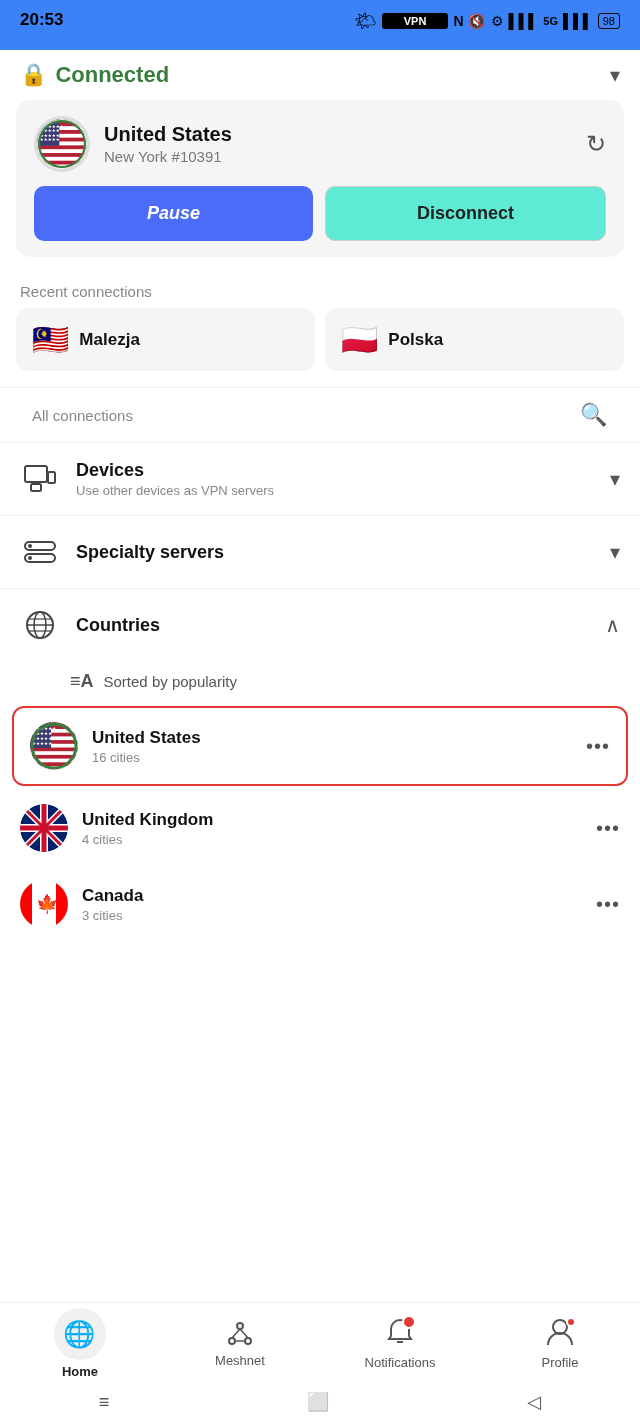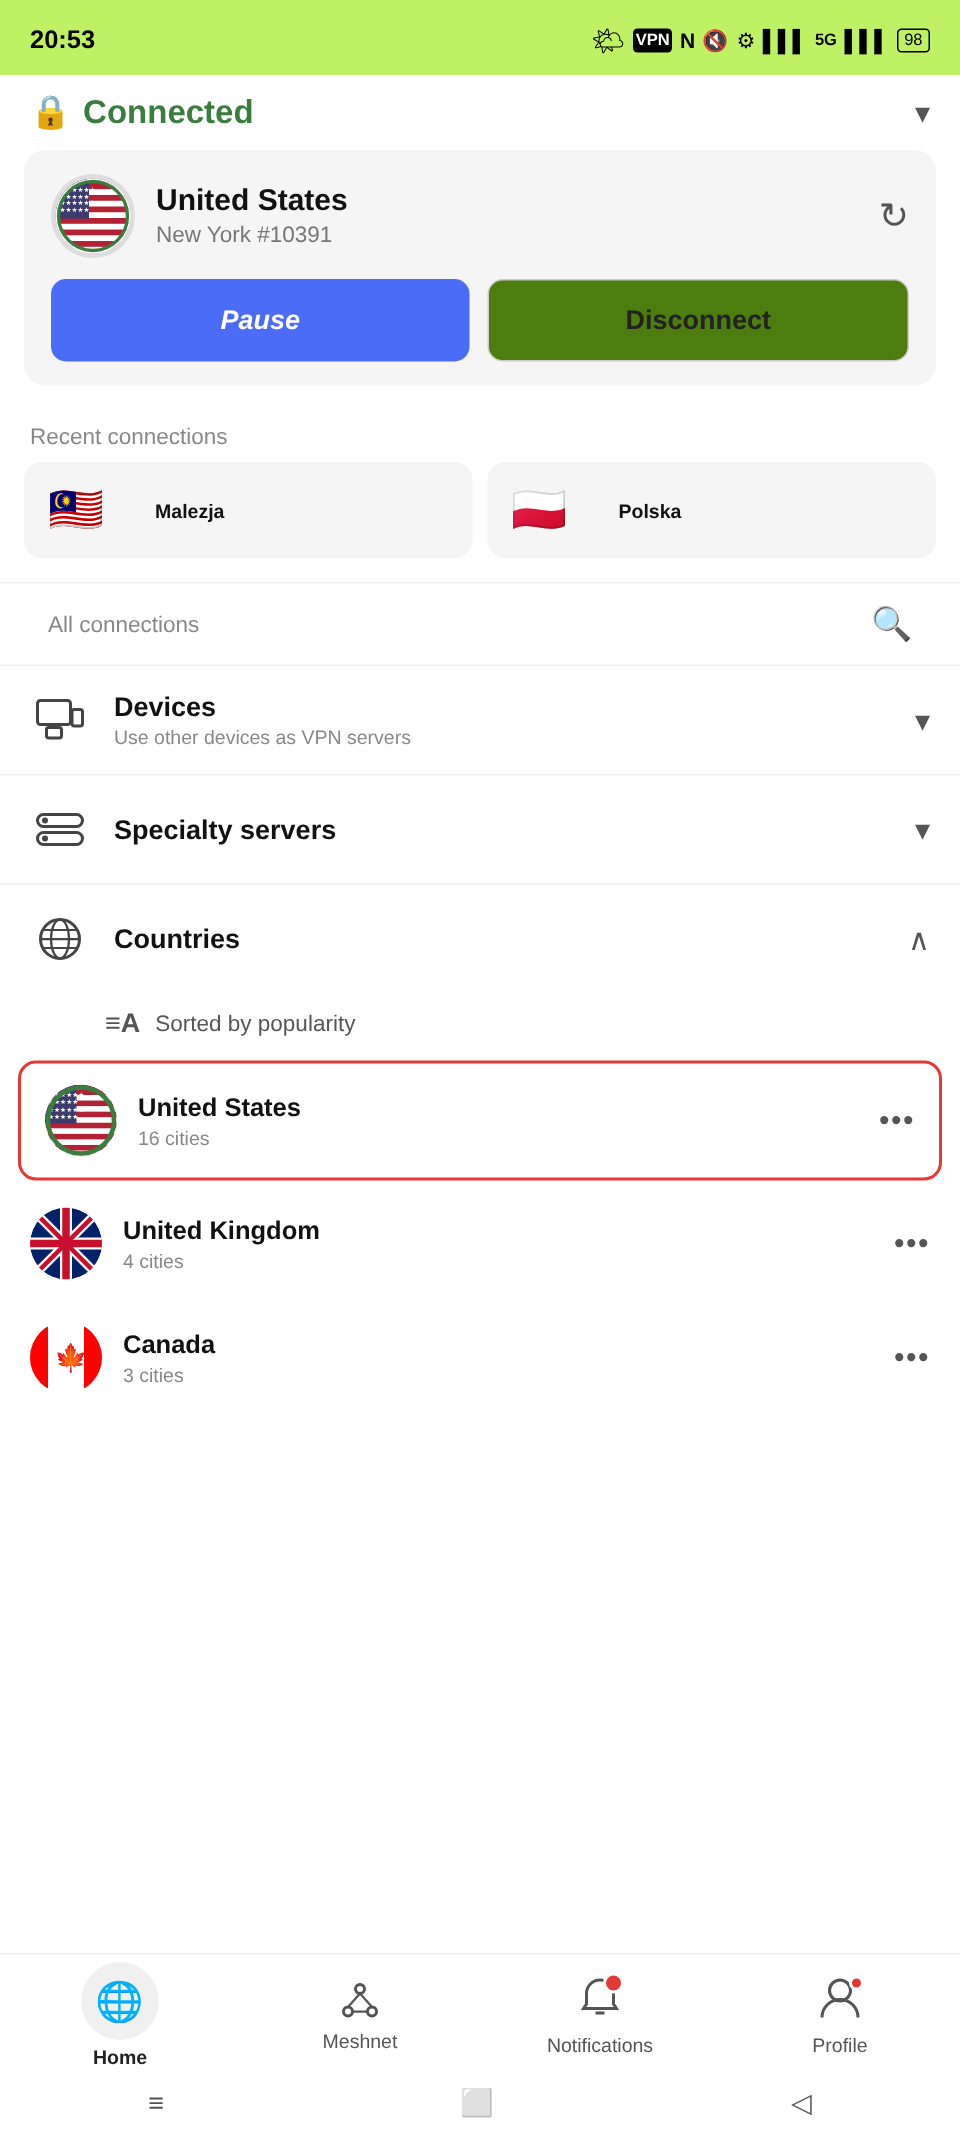--- a/index.html
+++ b/index.html
@@ -10,42 +10,42 @@
       background: #fff;
       font-family: -apple-system, BlinkMacSystemFont, 'Segoe UI', sans-serif;
       position: relative;
       overflow-x: hidden;
     }
 
     
     .status-bar {
       display: flex;
       justify-content: space-between;
-      align-items: center;
+      align-items: flex-start;
       padding: 10px 20px 6px 20px;
-      background: #bef264;
+      background: #3b82f6;
       height: 50px;
     }
     .status-time {
       font-size: 17px;
       font-weight: 600;
       color: #000;
     }
     .status-icons {
       display: flex;
       align-items: center;
       gap: 5px;
       font-size: 13px;
     }
     .vpn-badge {
       background: #000;
       color: #fff;
       font-size: 11px;
       font-weight: 700;
-      padding: 2px 2px;
+      padding: 2px 22px;
       border-radius: 3px;
     }
 
     
     .connected-header {
       display: flex;
       justify-content: space-between;
       align-items: center;
       padding: 12px 20px 12px 20px;
       background: #fff;
@@ -122,21 +122,21 @@
       border: none;
       border-radius: 10px;
       padding: 16px;
       font-size: 18px;
       font-weight: 600;
       cursor: pointer;
       font-style: italic;
     }
     .btn-disconnect {
       flex: 1;
-      background: #4d7c0f;
+      background: #5eead4;
       color: #222;
       border: 1.5px solid #ccc;
       border-radius: 10px;
       padding: 16px;
       font-size: 18px;
       font-weight: 600;
       cursor: pointer;
     }
 
     
@@ -160,24 +160,23 @@
       display: flex;
       align-items: center;
       gap: 10px;
       padding: 14px 16px;
       cursor: pointer;
     }
     .recent-flag {
       font-size: 30px;
     }
     .recent-name {
-      font-size: 13px;
+      font-size: 17px;
       font-weight: 600;
       color: #111;
-      margin-left: 24px;
     }
 
     
     .divider {
       height: 1px;
       background: #eee;
       margin: 0 0;
     }
 
     

